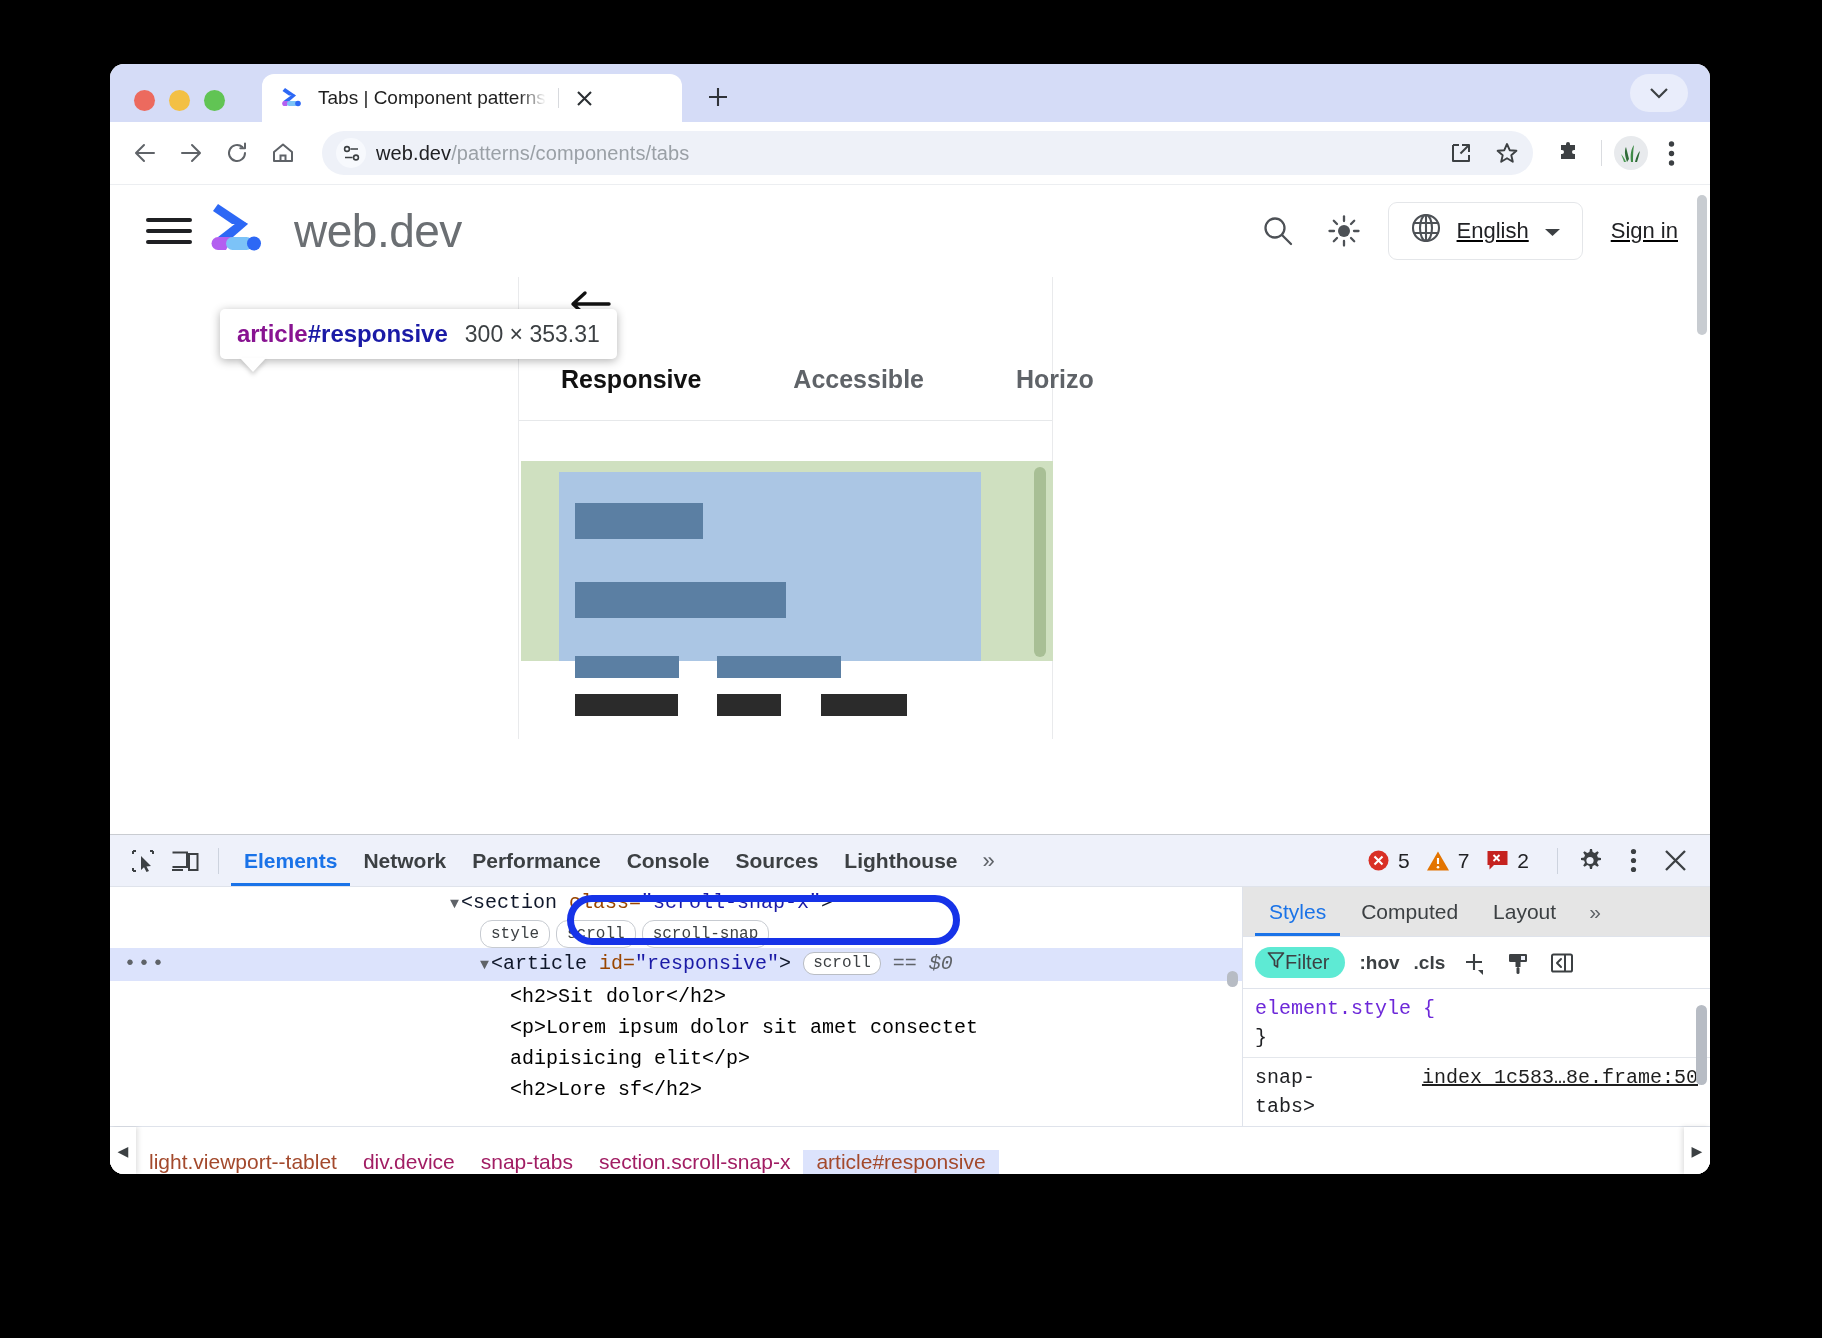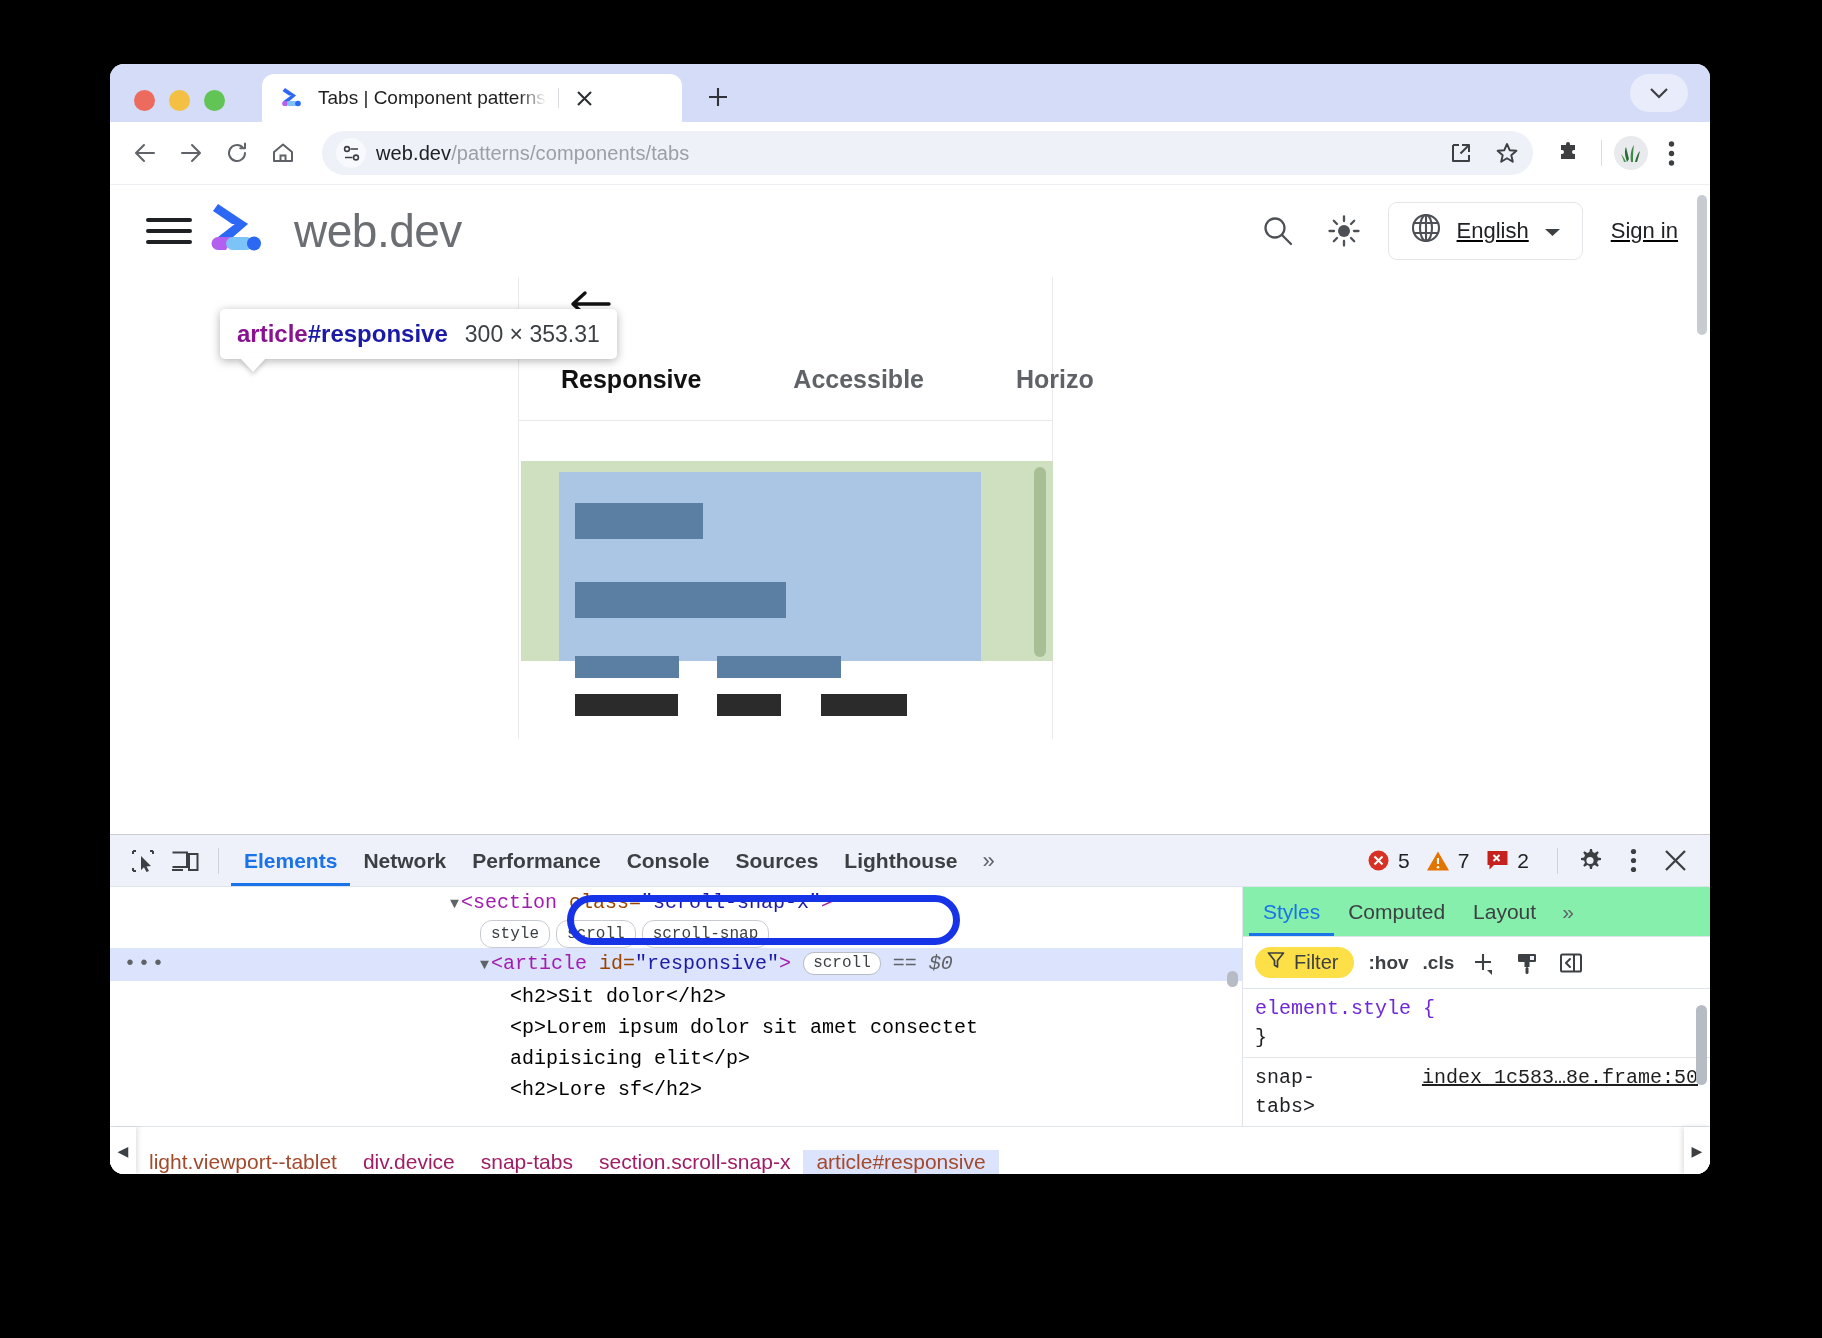--- a/index.html
+++ b/index.html
@@ -239,21 +239,21 @@
     overflow: hidden; background: #fff;
     border-right: 1px solid #dfe3eb;
   }
   .domline { padding-left: 16px; white-space: nowrap; position: relative; }
   .domline.sel { background: #dce3fc; }
   .domline .dots { position: absolute; left: 14px; color: #5f6368; letter-spacing: 2px; }
   .ind1 { padding-left: 340px; }
   .ind2 { padding-left: 370px; }
   .ind3 { padding-left: 400px; }
   .tri { color: #5f6368; font-size: 15px; margin-right: 2px; }
-  .tag { color: #a21caf; }
+  .tag { color: #0f172a; }
   .attr { color: #994500; }
   .val { color: #1a1aa6; }
   .txt { color: #1f1f1f; }
   .badgechip {
     display: inline-block; border: 1px solid #b9bdc4; border-radius: 11px;
     padding: 0 9px; font-size: 16px; color: #3c4043; background: #fff;
     line-height: 21px; vertical-align: 2px;
   }
   .dollar { color: #5f6368; font-style: italic; }
   .chip {
@@ -267,34 +267,34 @@
     pointer-events: none;
   }
   #treescroll {
     position: absolute; right: 4px; top: 84px; width: 11px; height: 16px;
     border-radius: 6px; background: #b7bcc4;
   }
 
   
   #stylespane { flex: 1; display: flex; flex-direction: column; min-width: 0; position: relative; }
   #styletabs {
-    height: 50px; background: #86efac; display: flex; align-items: center;
-    padding-left: 6px; border-bottom: 1px solid #dfe3eb;
+    height: 50px; background: #e5e5e5; display: flex; align-items: center;
+    padding-left: 12px; border-bottom: 1px solid #dfe3eb; gap: 7px;
   }
   .sttab { font-size: 21px; color: #3c4043; padding: 0 14px; height: 49px; display: flex; align-items: center; }
   .sttab.active { color: #1a73e8; box-shadow: inset 0 -3px 0 #1a73e8; }
   #styletabs .chev { font-size: 21px; color: #5f6368; padding: 0 12px; }
 
   #stfilter {
     height: 52px; display: flex; align-items: center; gap: 14px;
     padding: 0 12px; border-bottom: 1px solid #dfe3eb; background: #fff;
   }
   #filterpill {
-    display: flex; align-items: center; gap: 9px;
-    background: #fde047; border-radius: 16px; padding: 4px 16px 4px 12px;
+    display: flex; align-items: center; 
+    background: #5eead4; border-radius: 16px; padding: 4px 16px 4px 12px;
     font-size: 20px; color: #3c4043;
   }
   .sttoggle { font-size: 19px; font-weight: bold; color: #3c4043; }
   .sticon { width: 30px; height: 30px; display:flex; align-items:center; justify-content:center; color:#3c4043; }
 
   #stylecontent {
     flex: 1; overflow: hidden;
     font-family: "Liberation Mono", monospace;
     font-size: 20px; line-height: 29px; color: #202124;
   }

